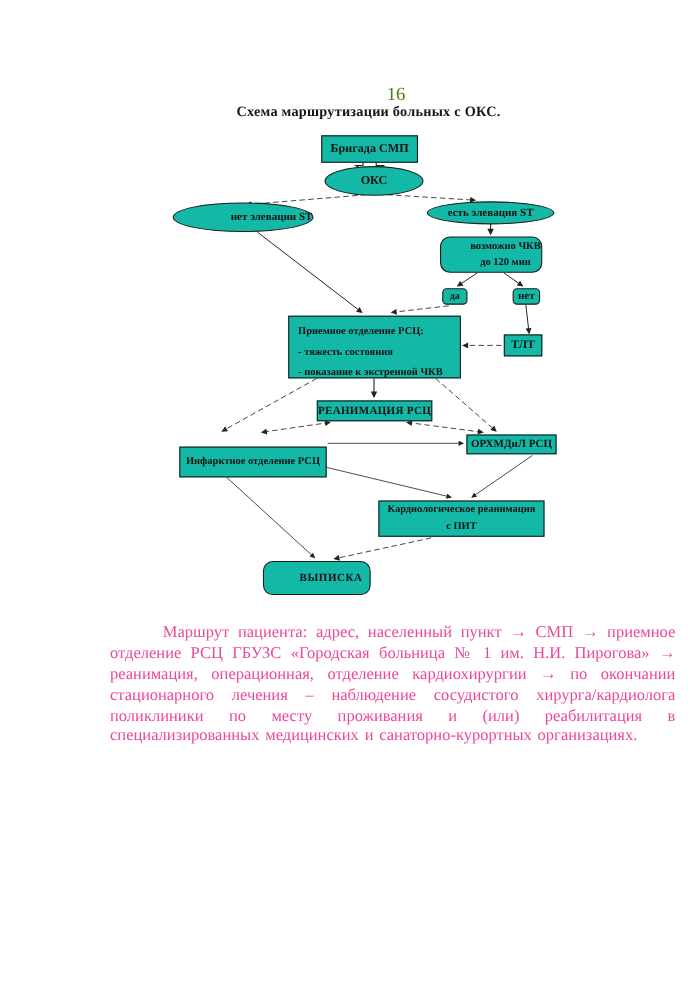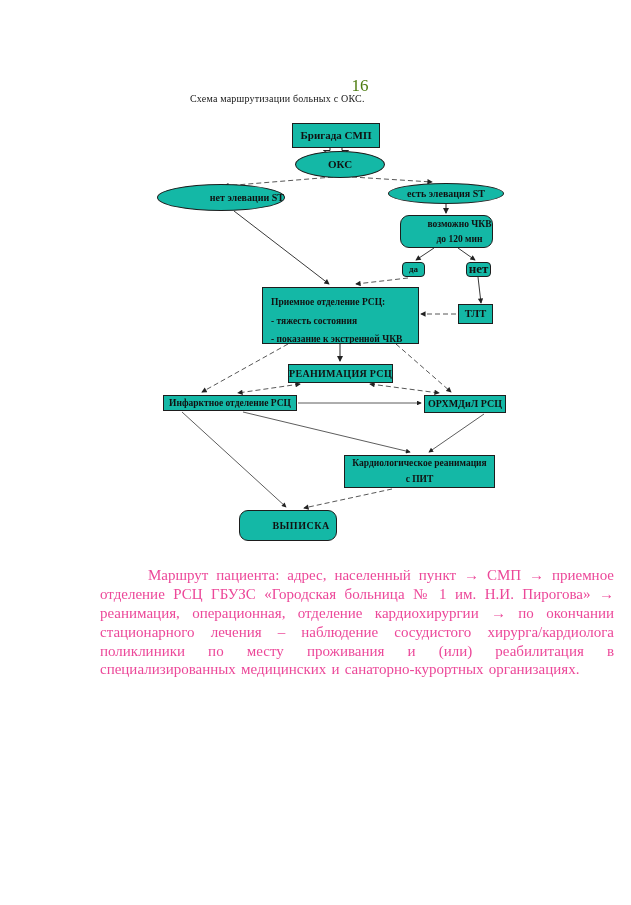--- a/index.html
+++ b/index.html
@@ -7,21 +7,21 @@
     position:relative; width:631px; height:905px; margin:0 auto;
     background:#ffffff; overflow:hidden;
     font-family:"Liberation Serif", serif; color:#161616;
   }
   .pageno {
     position:absolute; left:338px; top:32px; width:44px;
     text-align:center; font-size:17px; color:#4d7c0f;margin-top:44px;
   }
   .dg-title {
     position:absolute; left:190px; top:93px; width:290px;
-    font-size:10px; font-weight:normal; letter-spacing:.2px;
+    text-align:center; font-size:13px; font-weight:bold; letter-spacing:.2px;
   }
   svg.wires { position:absolute; left:0; top:0; }
   .nd {
     position:absolute; box-sizing:border-box;
     border:1px solid #1d1d1d; background:#14b8a6;
     display:flex; flex-direction:column; align-items:center; justify-content:center;
     text-align:center; font-weight:bold; color:#111; line-height:1.15;
   }
   .ell { border-radius:50%; }
   .rnd8 { border-radius:9px;padding-left:26px; }
@@ -102,39 +102,39 @@
 
   <div class="nd rnd8" style="left:400px; top:215px; width:93px; height:33px; font-size:9.5px; line-height:1.5;">
     <span>возможно ЧКВ</span>
     <span>до 120 мин</span>
   </div>
 
   <div class="nd rnd4" style="left:402px; top:262px; width:23px; height:15px; font-size:9px;">
     <span>да</span>
   </div>
 
-  <div class="nd rnd4" style="left:466px; top:262px; width:25px; height:15px; font-size:13px;">
+  <div class="nd rnd4" style="left:466px; top:262px; width:25px; height:15px; font-size:10px;">
     <span>нет</span>
   </div>
 
   <div class="nd" style="left:458px; top:304px; width:35px; height:20px; font-size:10.5px;">
     <span>ТЛТ</span>
   </div>
 
   <div class="nd left-align" style="left:262px; top:287px; width:157px; height:57px; font-size:9.5px; padding:5px 4px 4px 8px; line-height:1.95;">
     <span>Приемное отделение РСЦ:</span>
     <span>- тяжесть состояния</span>
     <span>- показание к экстренной ЧКВ</span>
   </div>
 
   <div class="nd" style="left:288px; top:364px; width:105px; height:19px; font-size:10px; letter-spacing:.3px;">
     <span>РЕАНИМАЦИЯ РСЦ</span>
   </div>
 
-  <div class="nd" style="left:163px; top:395px; width:134px; height:16px; font-size:9.5px;">
+  <div class="nd" style="left:163px; top:406px; width:134px; height:28px; font-size:9.5px;">
     <span>Инфарктное отделение РСЦ</span>
   </div>
 
   <div class="nd" style="left:424px; top:395px; width:82px; height:18px; font-size:10px;">
     <span>ОРХМДиЛ РСЦ</span>
   </div>
 
   <div class="nd" style="left:344px; top:455px; width:151px; height:33px; font-size:9.5px; line-height:1.6;">
     <span>Кардиологическое реанимация</span>
     <span>с ПИТ</span>

